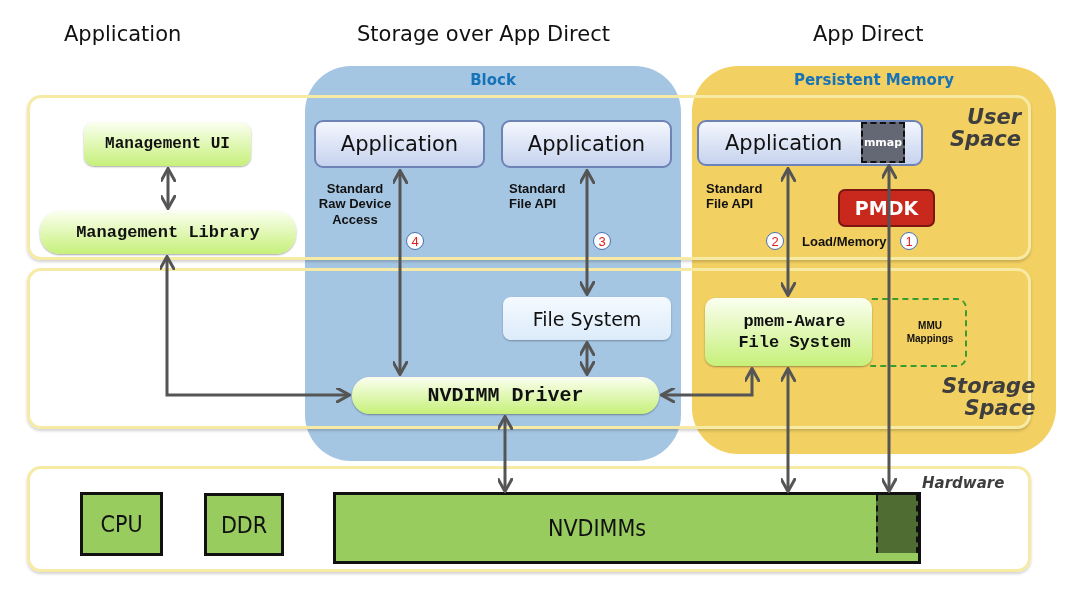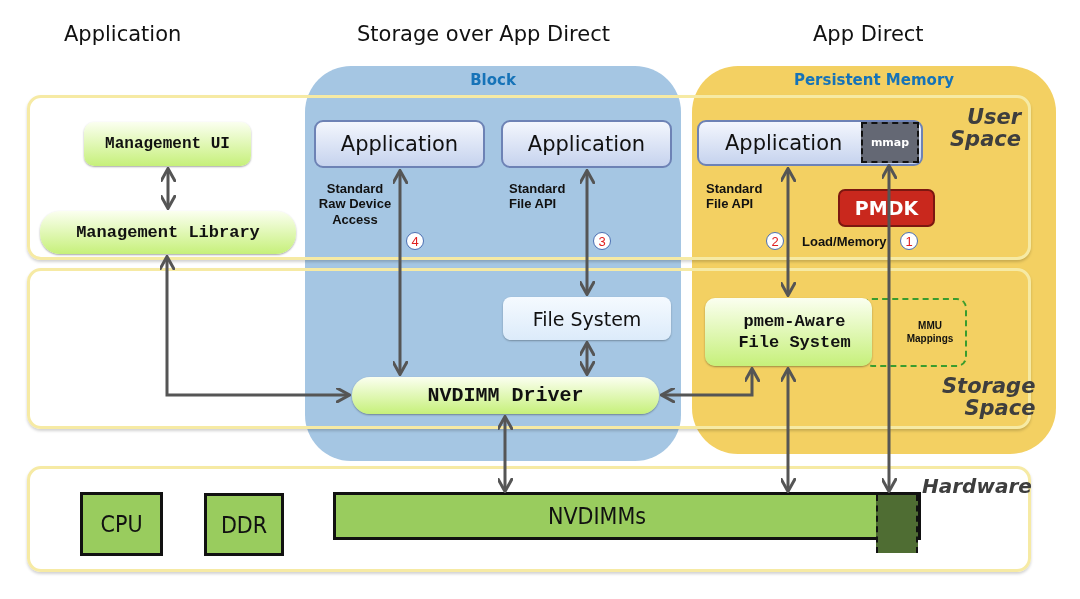--- a/index.html
+++ b/index.html
@@ -44,21 +44,21 @@
   <div>Space</div>
 </div>
 
 <div class="layer" style="left:27px; top:268px; width:1004px; height:161px;"></div>
 <div class="layer-label" style="left:942px; top:375px; font-size:21px;">
   <div>Storage</div>
   <div>Space</div>
 </div>
 
 <div class="layer" style="left:27px; top:466px; width:1004px; height:106px;"></div>
-<div class="layer-label" style="left:922px; top:476px; font-size:20px;">Hardware</div>
+<div class="layer-label" style="left:922px; top:476px; font-size:15px;">Hardware</div>
 
 <div class="green-box" style="left:84px; top:122px; width:167px; height:44px; font-size:16px;">Management UI</div>
 <div class="green-box" style="left:40px; top:211px; width:256px; height:43px; font-size:17px; border-radius:20px;">Management Library</div>
 
 <div class="app-box" style="left:314px; top:120px; width:171px; height:48px;">Application</div>
 <div class="app-box" style="left:501px; top:120px; width:171px; height:48px;">Application</div>
 
 <div class="api-label" style="left:307px; top:181px; text-align:center; width:96px;">
   <div>Standard</div>
   <div>Raw Device</div>
@@ -68,21 +68,21 @@
   <div>Standard</div>
   <div>File API</div>
 </div>
 <div class="num-badge" style="left:406px; top:232px;">4</div>
 <div class="num-badge" style="left:593px; top:232px;">3</div>
 
 <div class="fs-box" style="left:503px; top:297px; width:168px; height:43px;">File System</div>
 <div class="green-box" style="left:352px; top:377px; width:307px; height:37px; font-size:20px; border-radius:18px;">NVDIMM Driver</div>
 
 <div class="app-box" style="left:697px; top:120px; width:226px; height:46px; justify-content:flex-start; padding-left:26px;">Application</div>
-<div class="mmap" style="left:861px; top:122px; width:58px; height:41px;">mmap</div>
+<div class="mmap" style="left:861px; top:122px; width:44px; height:41px;">mmap</div>
 
 <div class="api-label" style="left:706px; top:181px;">
   <div>Standard</div>
   <div>File API</div>
 </div>
 <div class="pmdk" style="left:838px; top:189px; width:97px; height:38px;">PMDK</div>
 <div class="api-label" style="left:802px; top:234px;">Load/Memory</div>
 <div class="num-badge" style="left:766px; top:232px;">2</div>
 <div class="num-badge" style="left:900px; top:232px;">1</div>
 
@@ -91,21 +91,21 @@
   <div>MMU</div>
   <div>Mappings</div>
 </div>
 <div class="green-box" style="left:705px; top:298px; width:167px; height:68px; font-size:17px; line-height:1.25; flex-direction:column;padding-left:12px;">
   <div>pmem-Aware</div>
   <div>File System</div>
 </div>
 
 <div class="hw-box" style="left:80px; top:492px; width:83px; height:64px;">CPU</div>
 <div class="hw-box" style="left:204px; top:493px; width:80px; height:63px;">DDR</div>
-<div class="hw-box" style="left:333px; top:492px; width:588px; height:48px;">
+<div class="hw-box" style="left:333px; top:492px; width:588px; height:72px;">
   <span style="margin-right:60px;">NVDIMMs</span>
 </div>
 <div class="hw-dark" style="left:876px; top:495px; width:42px; height:58px;"></div>
 
 <svg class="arrows">
   <defs>
     <marker id="ah" viewBox="0 0 10 10" refX="8" refY="5" markerWidth="5" markerHeight="5" orient="auto-start-reverse">
       <path d="M0,0 L9,5 L0,10" fill="none" stroke="#555" stroke-width="2"></path>
     </marker>
   </defs>

